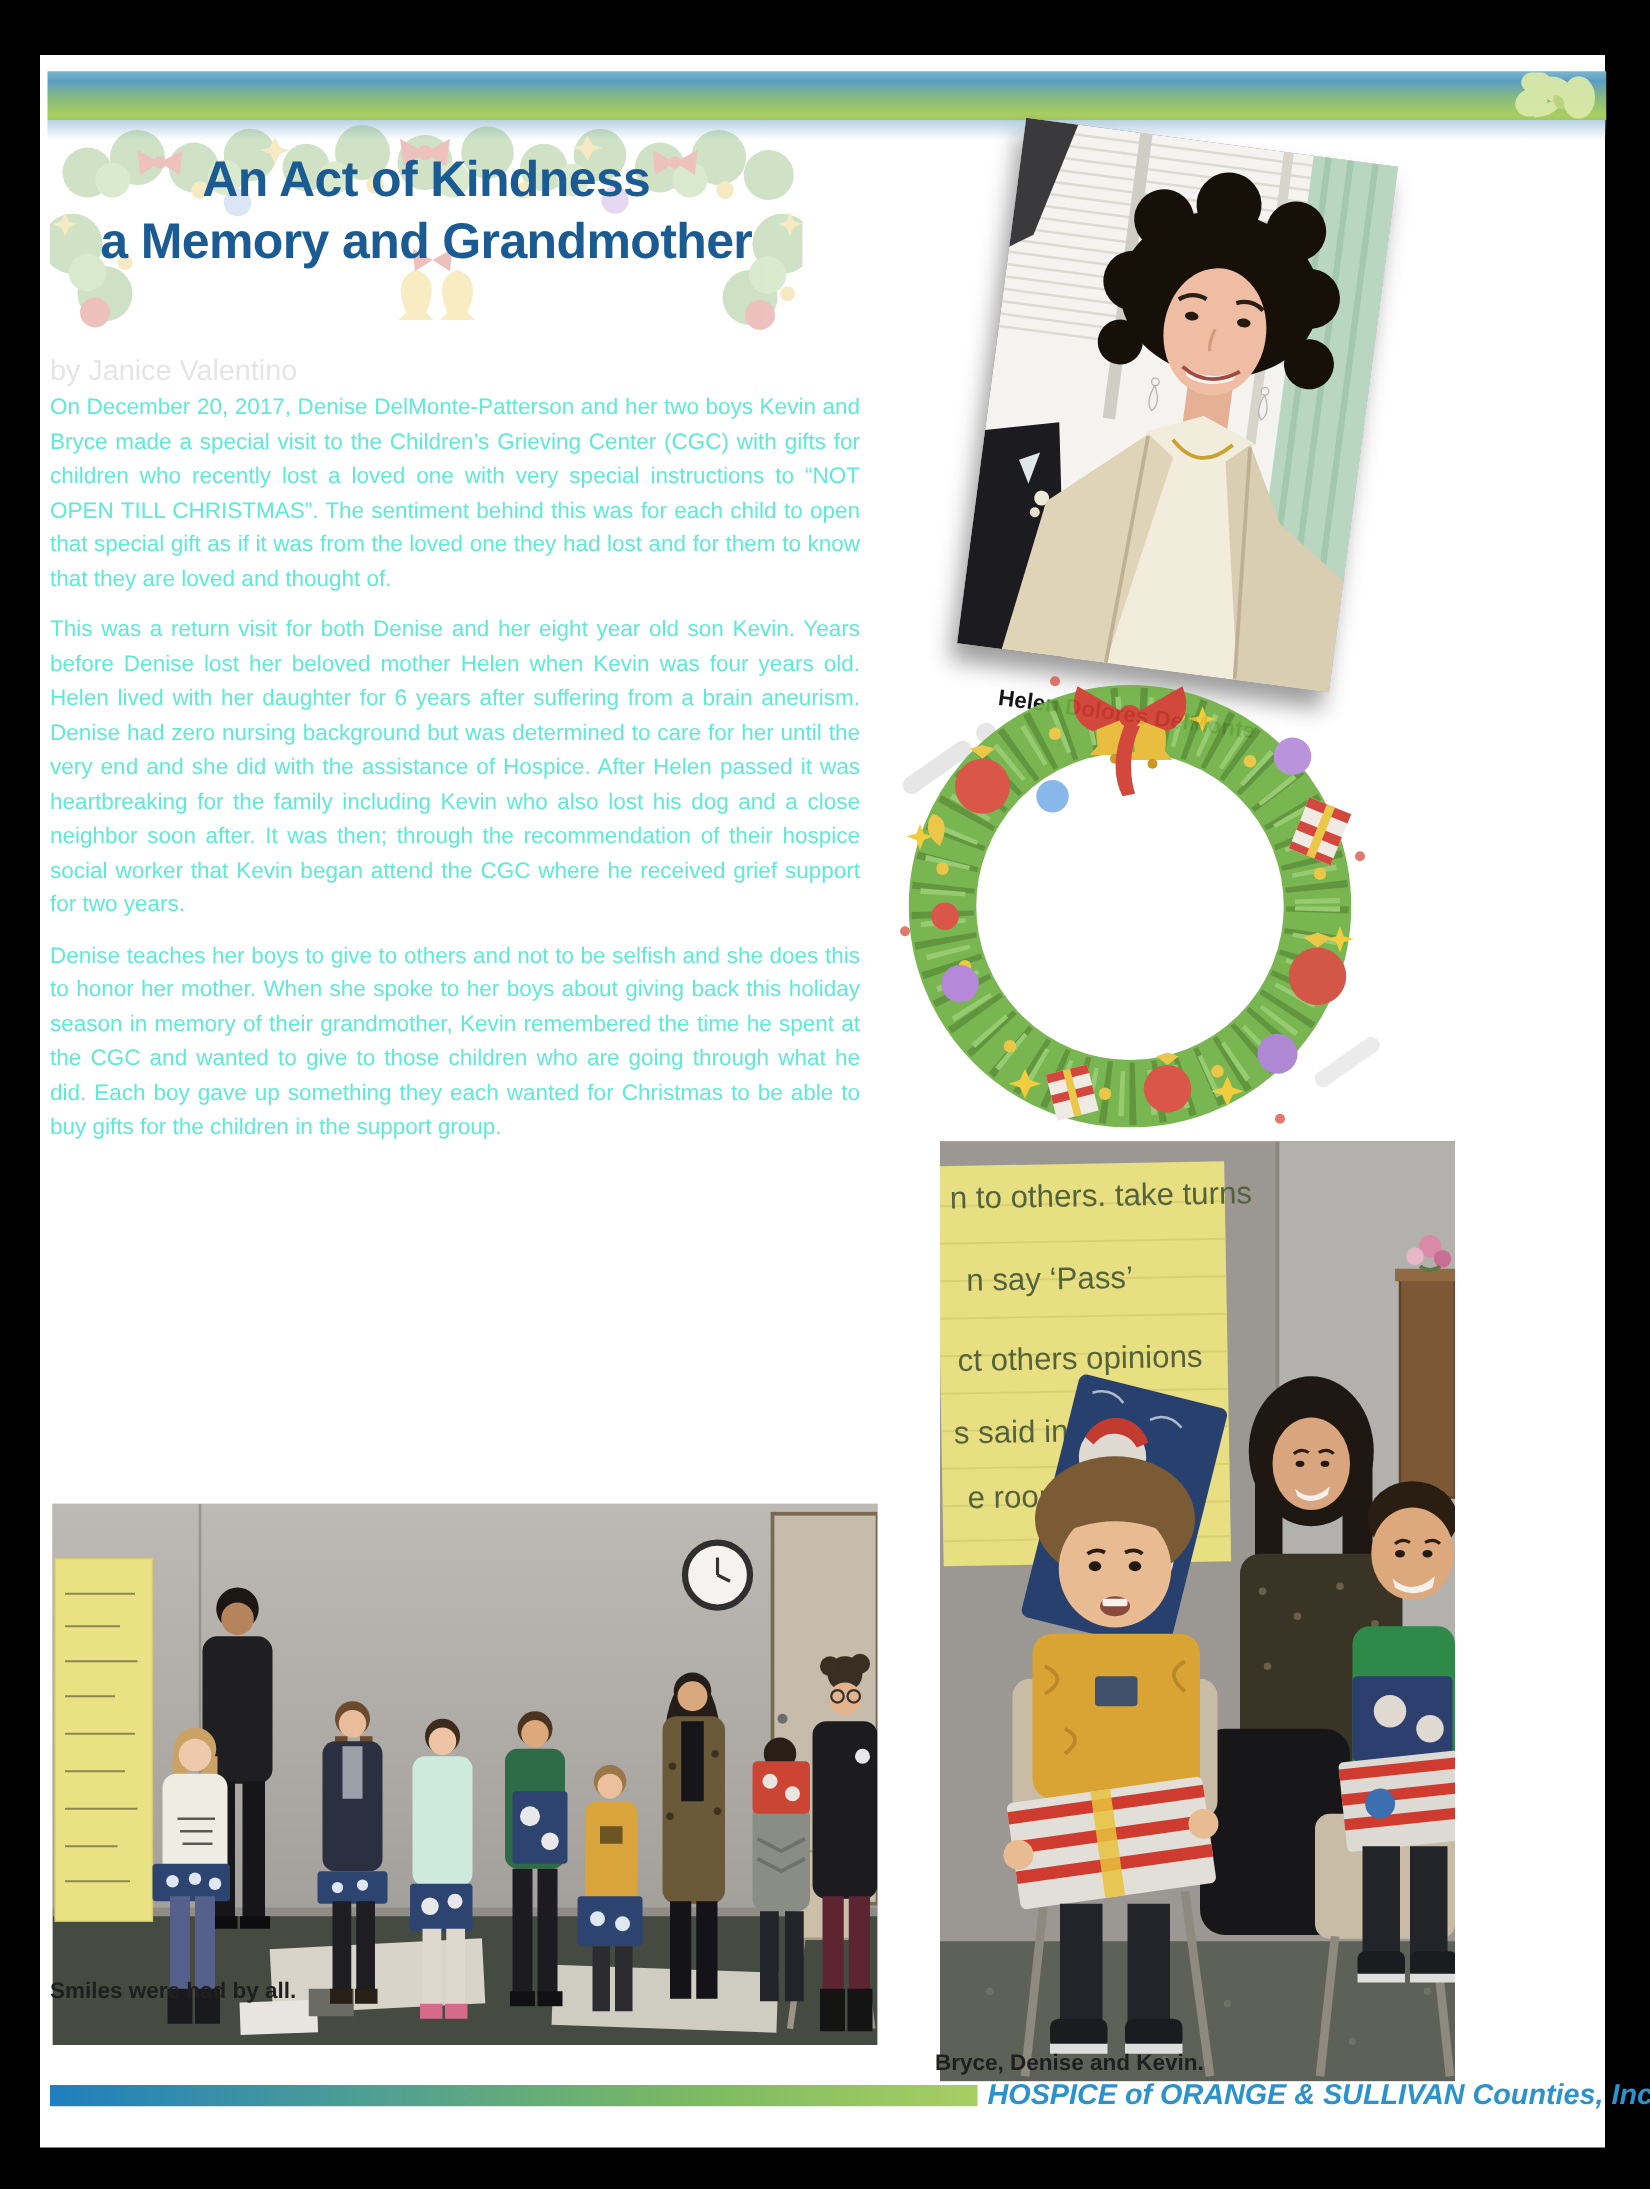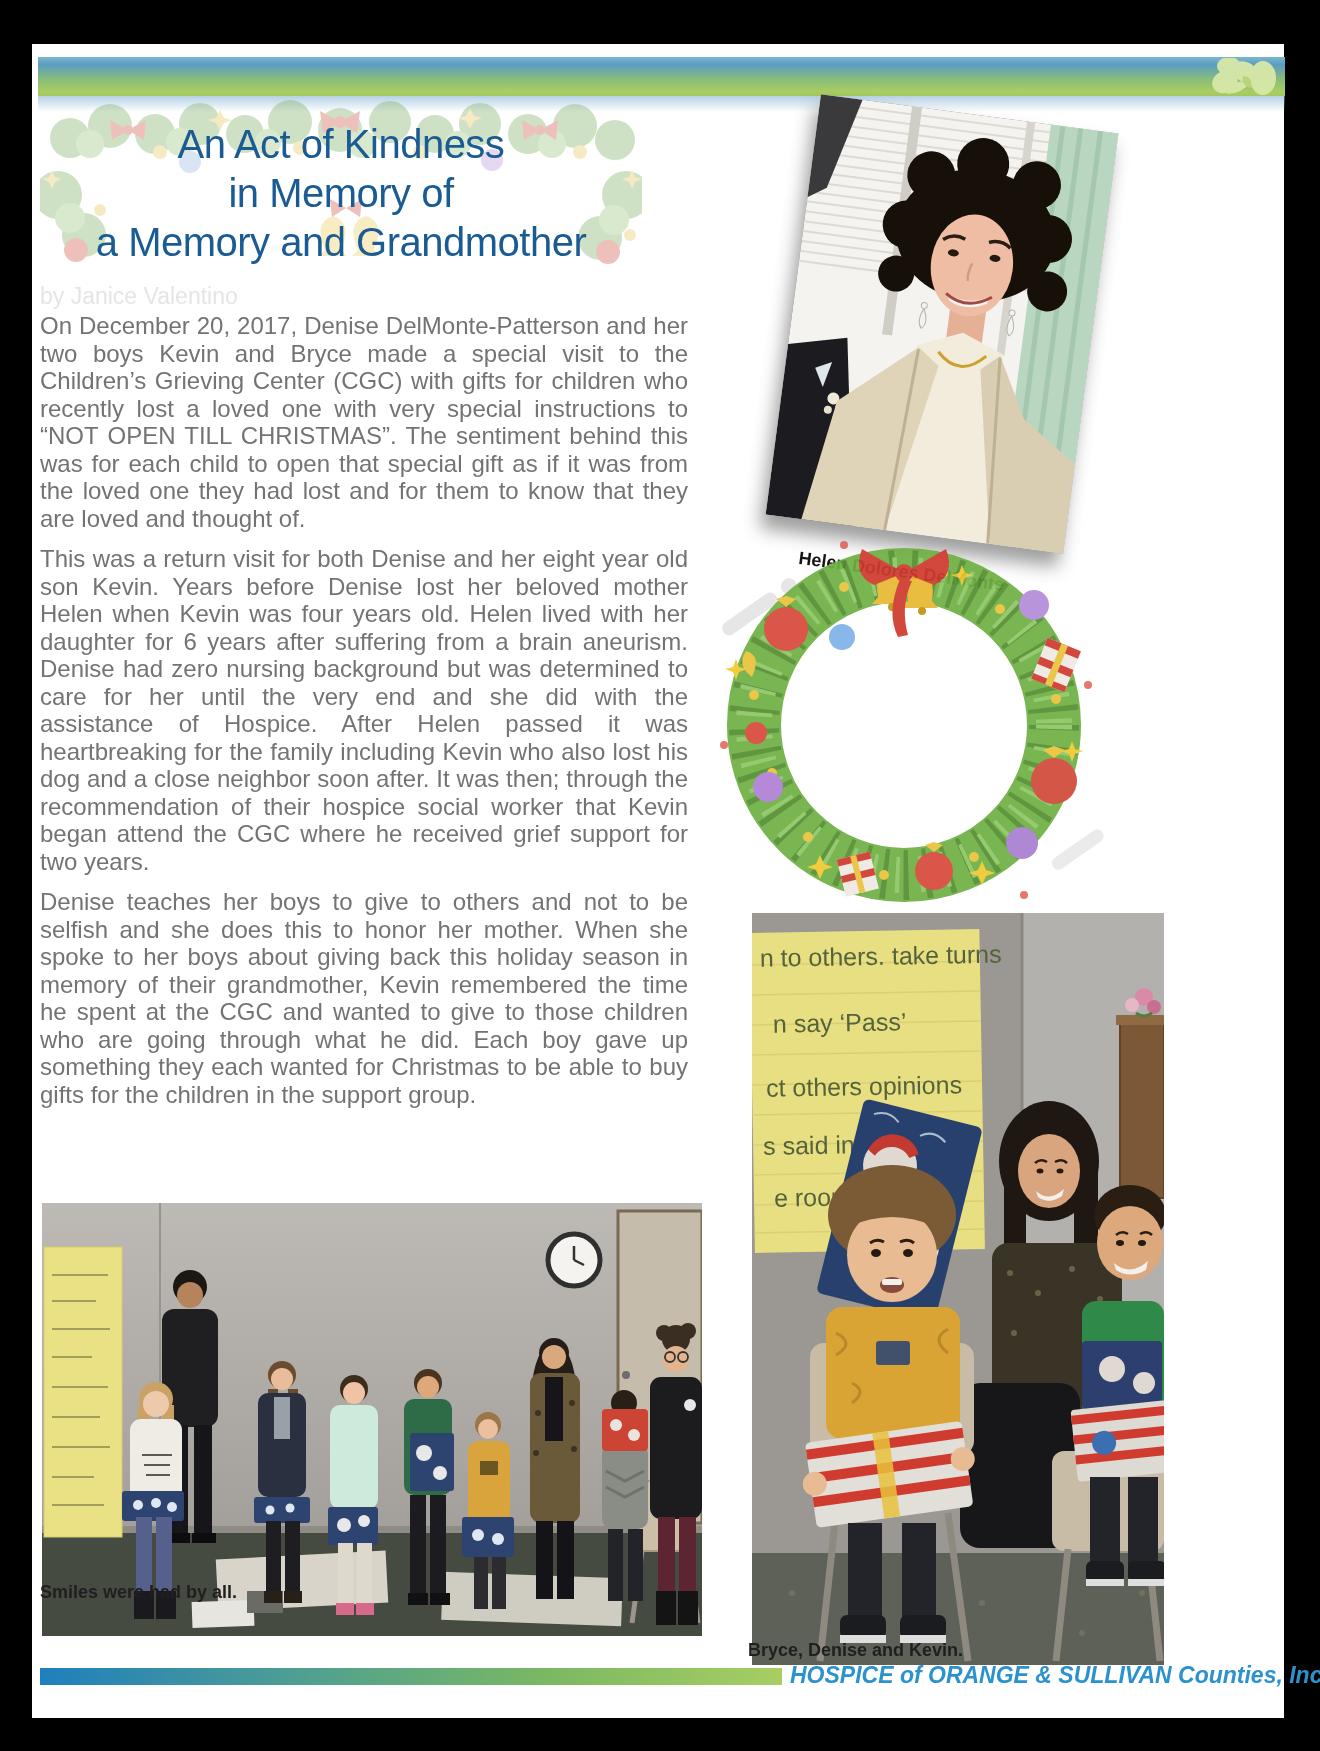--- a/index.html
+++ b/index.html
@@ -11,27 +11,27 @@
   .top-bar{position:absolute;left:38px;top:57px;width:1247px;height:39px;
     background:linear-gradient(180deg,#7ab6ce 0%,#5b9dc1 20%,#86bb7e 55%,#a9cd62 88%,#a2c95e 100%);}
   .top-bar::after{content:"";position:absolute;left:0;right:0;top:100%;height:16px;
     background:linear-gradient(180deg,rgba(122,172,206,.55),rgba(122,172,206,0));}
   .bar-flower{position:absolute;right:8px;top:1px;height:37px;width:110px;}
 
   
   .title-block{position:absolute;left:40px;top:100px;width:602px;height:178px;}
   .garland{position:absolute;inset:0;}
   .title{position:relative;margin:0;padding-top:20px;text-align:center;
-    font-size:40px;line-height:49px;font-weight:normal;color:#1b5b94;letter-spacing:-.5px;}
+    font-size:40px;line-height:49px;font-weight:bold;color:#1b5b94;letter-spacing:-.5px;}
   .title span{display:block;}
 
   .byline{position:absolute;left:40px;top:283px;font-size:23px;color:#e5e5e5;}
 
   .article{position:absolute;left:40px;top:312px;width:666px;}
-  .article p{margin:0 18px 13px 0;font-size:24px;line-height:27.5px;text-align:justify;color:#737373;}
+  .article p{margin:0 18px 13px 0;font-size:18px;line-height:27.5px;text-align:justify;color:#5eead4;}
 
   
   .photo{position:absolute;overflow:hidden;background:#9a9894;}
   .photo svg{display:block;}
   .photo-helen{left:792px;top:112px;width:300px;height:424px;transform:rotate(7.5deg);
     box-shadow:-4px 14px 18px rgba(40,40,40,.45);}
   .caption{position:absolute;font-size:18px;font-weight:bold;color:#1f1f1f;}
   .caption-helen{left:800px;top:548px;transform:rotate(7.5deg);transform-origin:left top;color:#151515;}
   .caption-group{left:40px;top:1582px;}
   .caption-boys{left:748px;top:1640px;}
@@ -127,21 +127,20 @@
         <circle cx="452" cy="60" r="11" fill="#b28ad6"></circle>
         <g fill="#e8c84a">
           <path d="M285,150 q-12,-28 8,-34 q20,6 8,34 l6,6 l-28,0 Z"></path>
           <path d="M318,150 q-12,-28 8,-34 q20,6 8,34 l6,6 l-28,0 Z"></path>
         </g>
         <path d="M306,108 l-16,-9 l2,18 Z M306,108 l16,-9 l-2,18 Z" fill="#c94438"></path>
       </g>
     </svg>
     <h1 class="title">
       <span>An Act of Kindness</span>
-      <span>in Memory of</span>
       <span>a Memory and Grandmother</span>
     </h1>
   </div>
 
   <div class="byline">by Janice Valentino</div>
 
   <div class="article">
     <p>On December 20, 2017, Denise DelMonte-Patterson and her two boys Kevin and Bryce made a special visit to the Children’s Grieving Center (CGC) with gifts for children who recently lost a loved one with very special instructions to “NOT OPEN TILL CHRISTMAS”.  The sentiment behind this was for each child to open that special gift as if it was from the loved one they had lost and for them to know that they are loved and thought of.</p>
     <p>This was a return visit for both Denise and her eight year old son Kevin. Years before Denise lost her beloved mother Helen when Kevin was four years old. Helen lived with her daughter for 6 years after suffering from a brain aneurism. Denise had zero nursing background but was determined to care for her until the very end and she did with the assistance of Hospice. After Helen passed it was heartbreaking for the family including Kevin who also lost his dog and a close neighbor soon after. It was then; through the recommendation of their hospice social worker that Kevin began attend the CGC where he received grief support for two years.</p>
     <p>Denise teaches her boys to give to others and not to be selfish and she does this to honor her mother.  When she spoke to her boys about giving back this holiday season in memory of their grandmother, Kevin remembered the time he spent at the CGC and wanted to give to those children who are going through what he did.  Each boy gave up something they each wanted for Christmas to be able to buy gifts for the children in the support group.</p>

